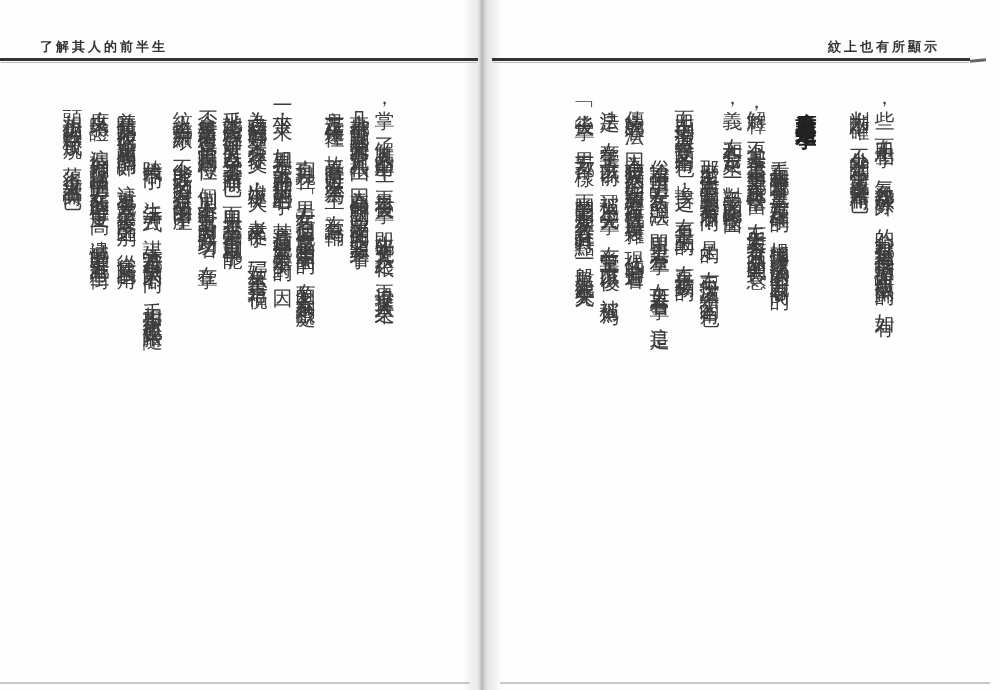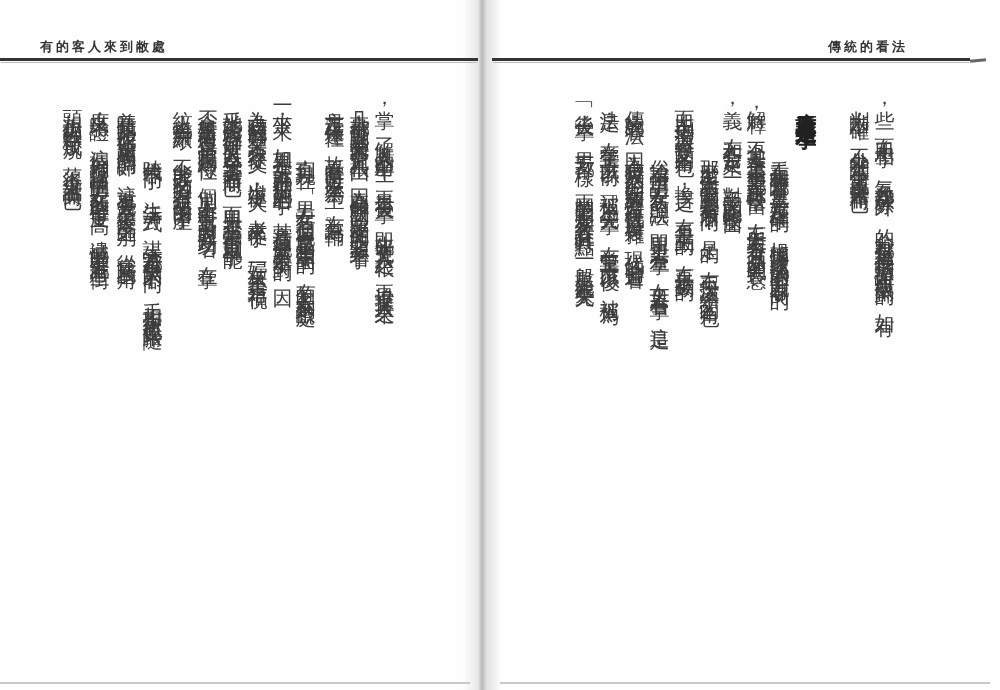--- a/index.html
+++ b/index.html
@@ -25,22 +25,22 @@
   .col.heading { font-weight:bold; font-size:21px; color:#222; letter-spacing:2px; }
   .indent { top:144px; }
 </style>
 </head>
 <body>
 
 <div class="page page-left"></div>
 <div class="page page-right"></div>
 <div class="gutter"></div>
 
-<div class="running-head rh-left">有的客人來到敝處</div>
-<div class="running-head rh-right">傳統的看法</div>
+<div class="running-head rh-left">了解其人的前半生</div>
+<div class="running-head rh-right">紋上也有所顯示</div>
 <div class="rule rule-left"></div>
 <div class="rule rule-right"></div>
 <div class="rule-tail"></div>
 <div class="bottom-edge be-left"></div>
 <div class="bottom-edge be-right"></div>
 
 <div class="col" style="left:874px">些，而手相學(氣色部分除外)的分析都是經過長期驗證而有所依歸的，如有</div>
 <div class="col" style="left:849px">判斷不確，不外乎闡釋不當或學藝未精而已。</div>
 <div class="col heading" style="left:795px">應該看右手還是左手？</div>
 <div class="col indent" style="left:769px">看手相時要看哪一隻手方始是正確的？根據國家或流派的不同就有不同的</div>

